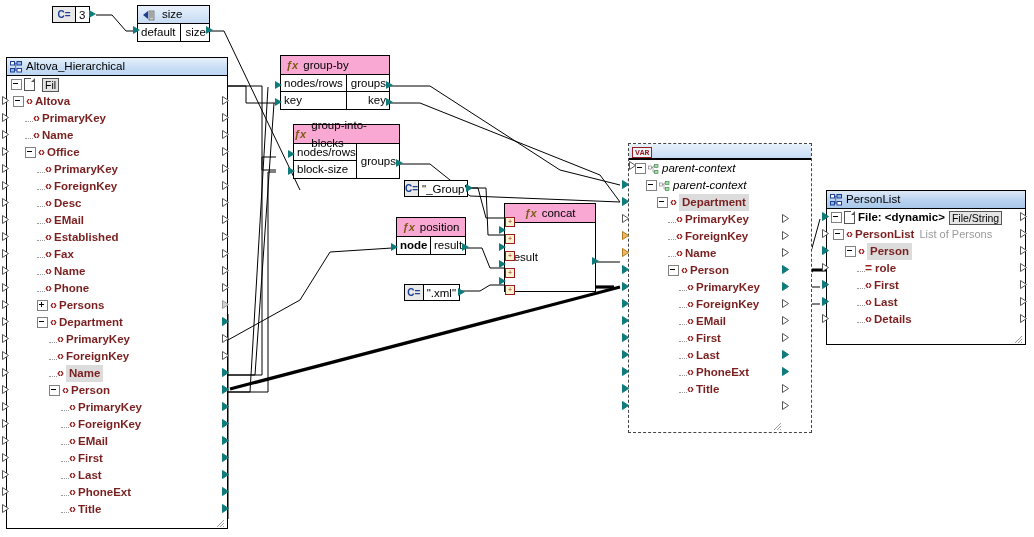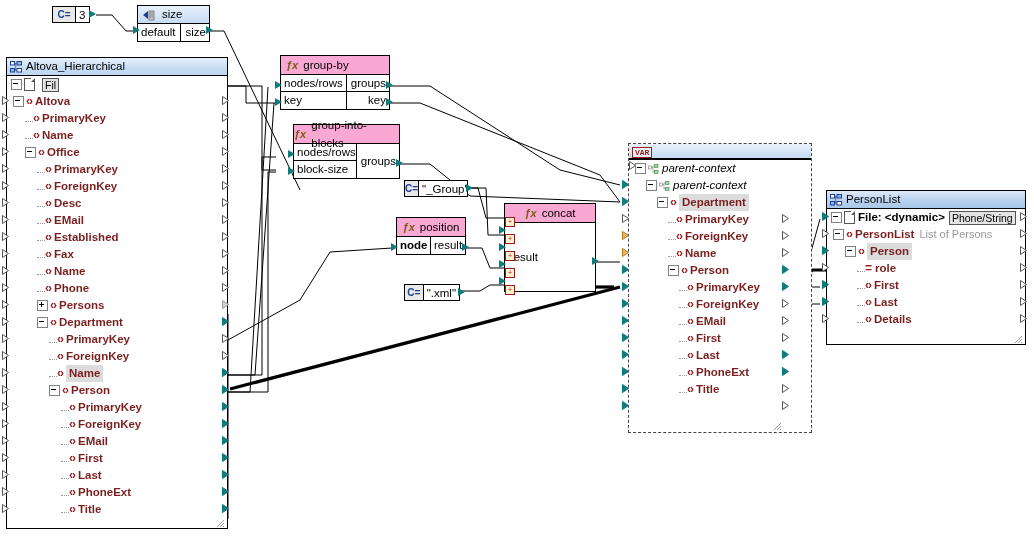--- a/index.html
+++ b/index.html
@@ -539,21 +539,21 @@
             <rect x="7" y="7.5" width="4.5" height="3.5" fill="#fff" stroke="#1c3f94"></rect>
             <path d="M4.5,2.2 h2.5 M4.5,9.2 h2.5 M5.7,2.2 v7" stroke="#1c3f94" stroke-width=".7" fill="none"></path>
           </svg>
       </span>
       <span>PersonList</span>
     </div>
     <div class="trow plain" style="padding-left:4px;">
       <span class="pm"></span>
       <span class="fileicon"></span>
       <span>File: &lt;dynamic&gt;</span>
-      <span class="btnish">Phone/String</span>
+      <span class="btnish">File/String</span>
     </div>
     <div id="tgt-rows" class="rowsarea">
         <div class="trow" style="padding-left: 6px;">
           <span class="pm"></span>
           <span class="ng">‹›</span>
           <span>PersonList</span>
           <span class="greytxt">List of Persons</span>
         </div>
         <div class="trow" style="padding-left: 18px;">
           <span class="pm"></span>

